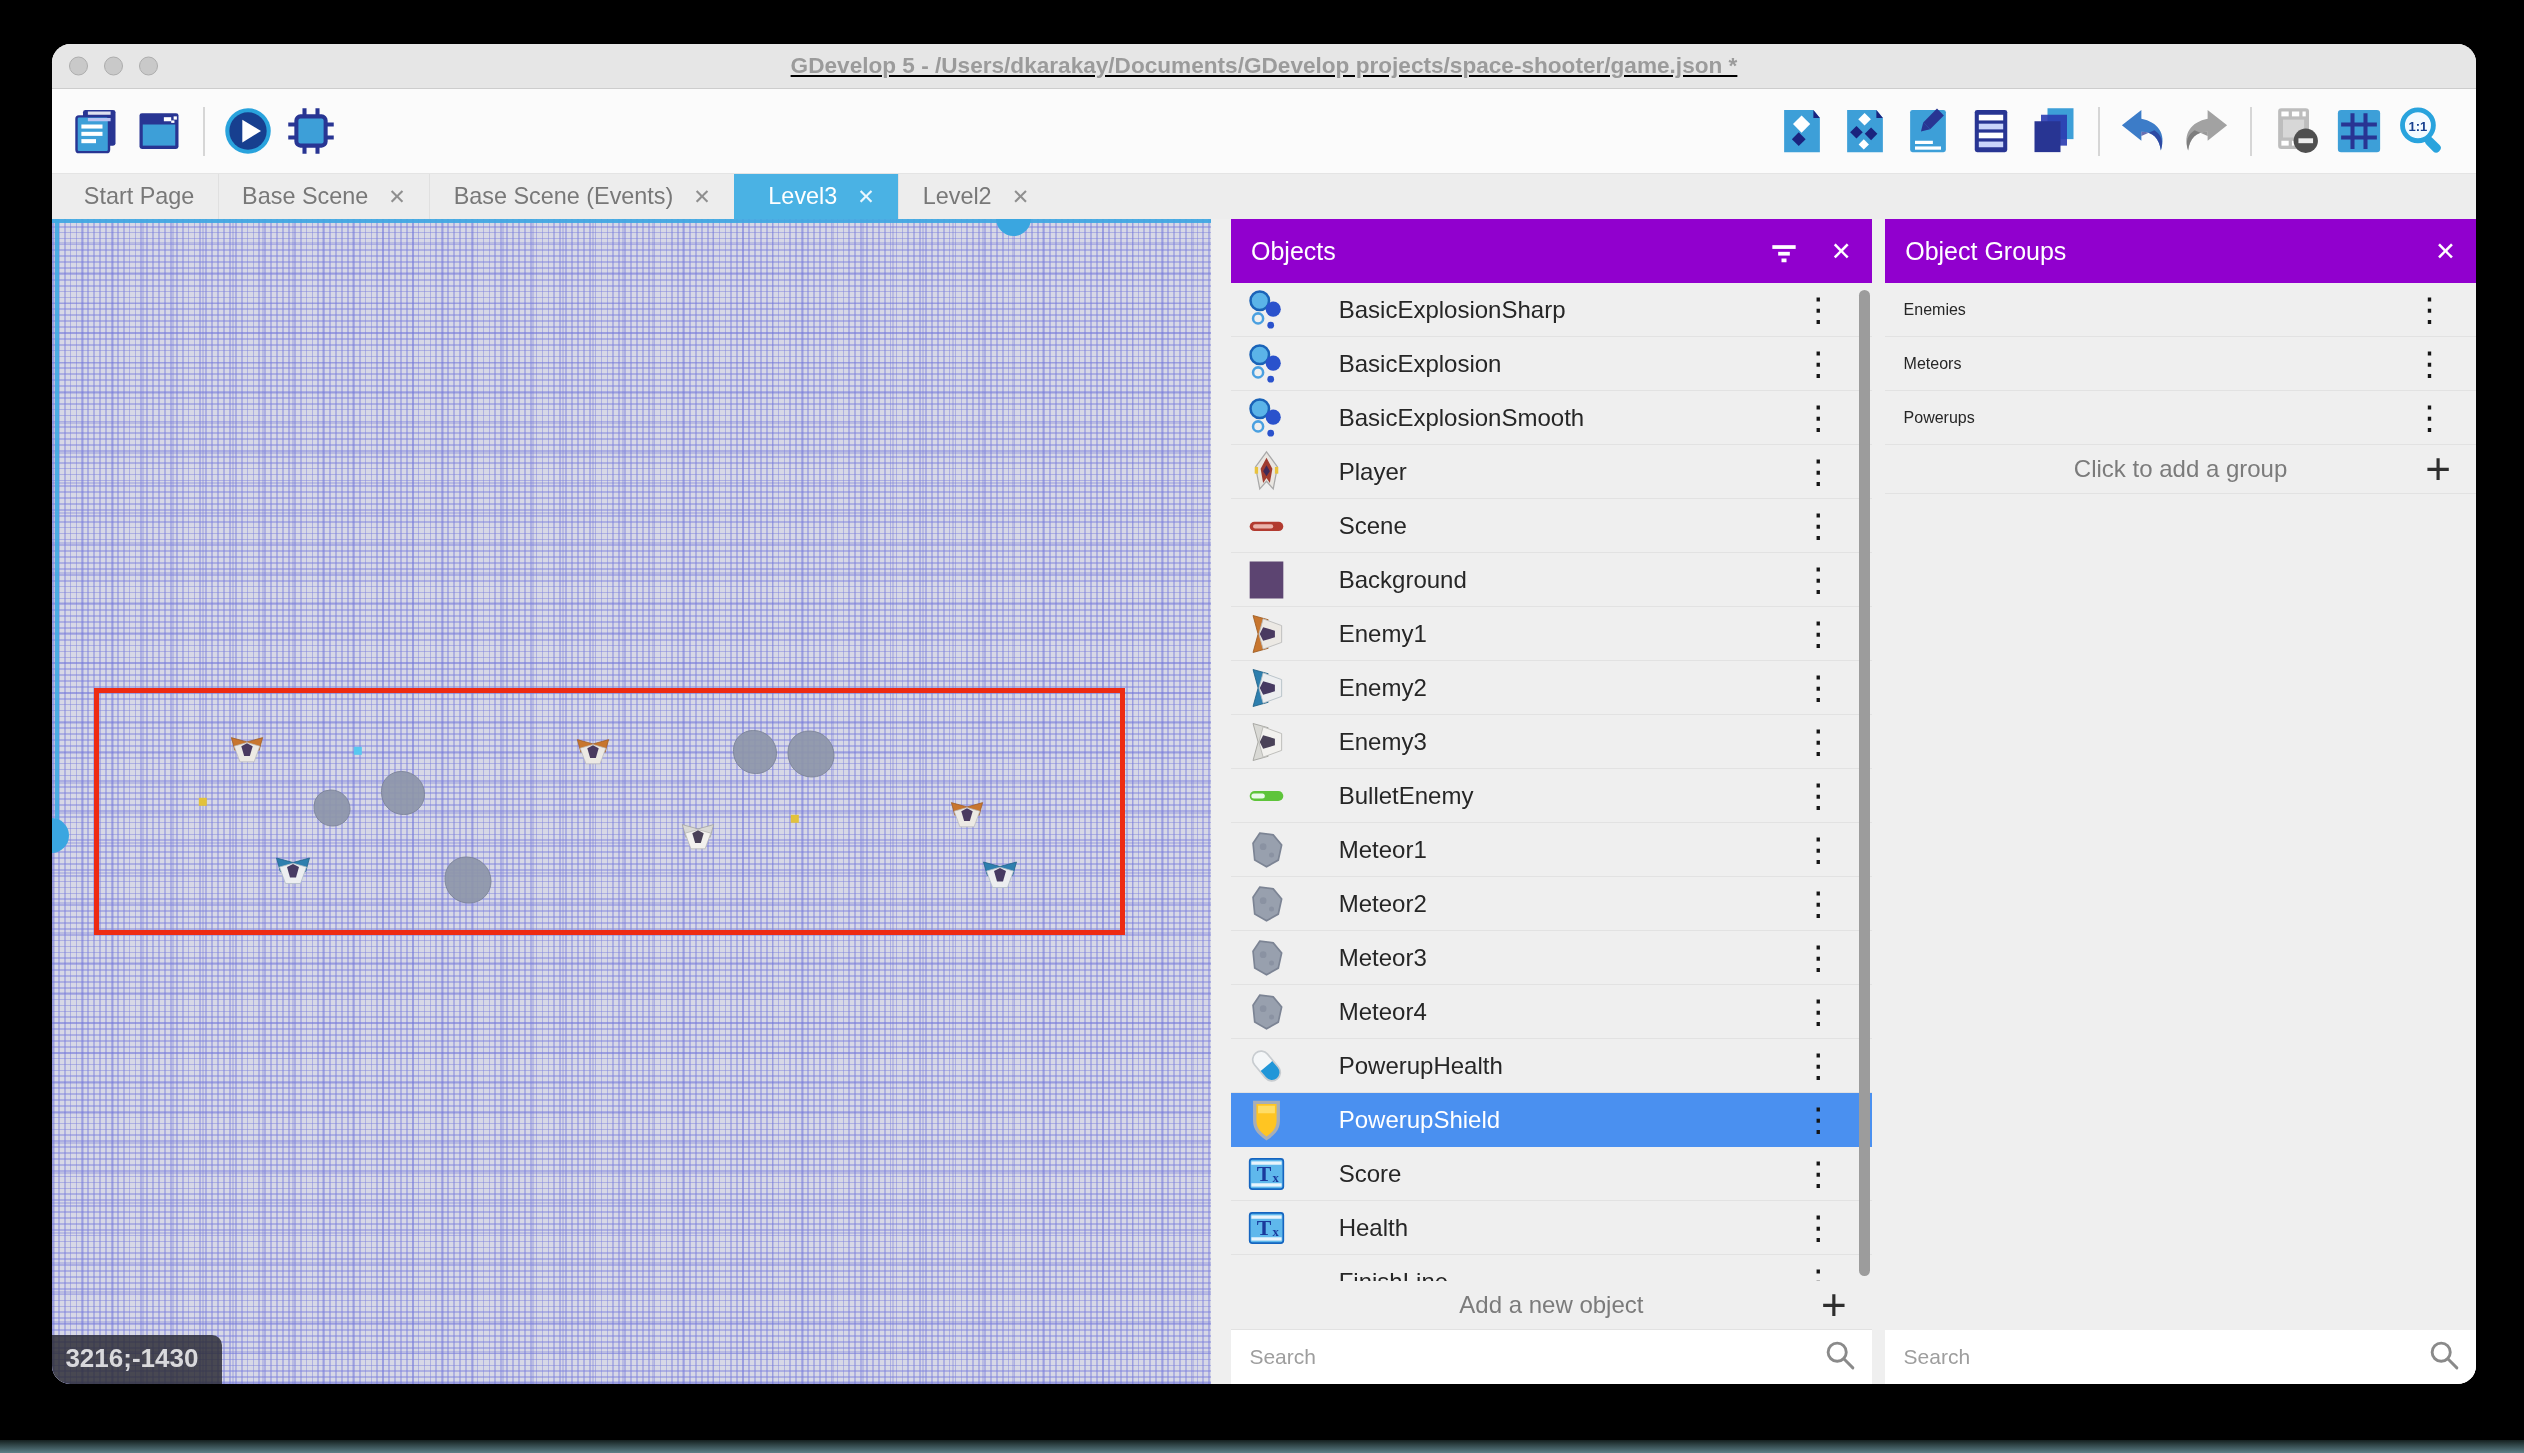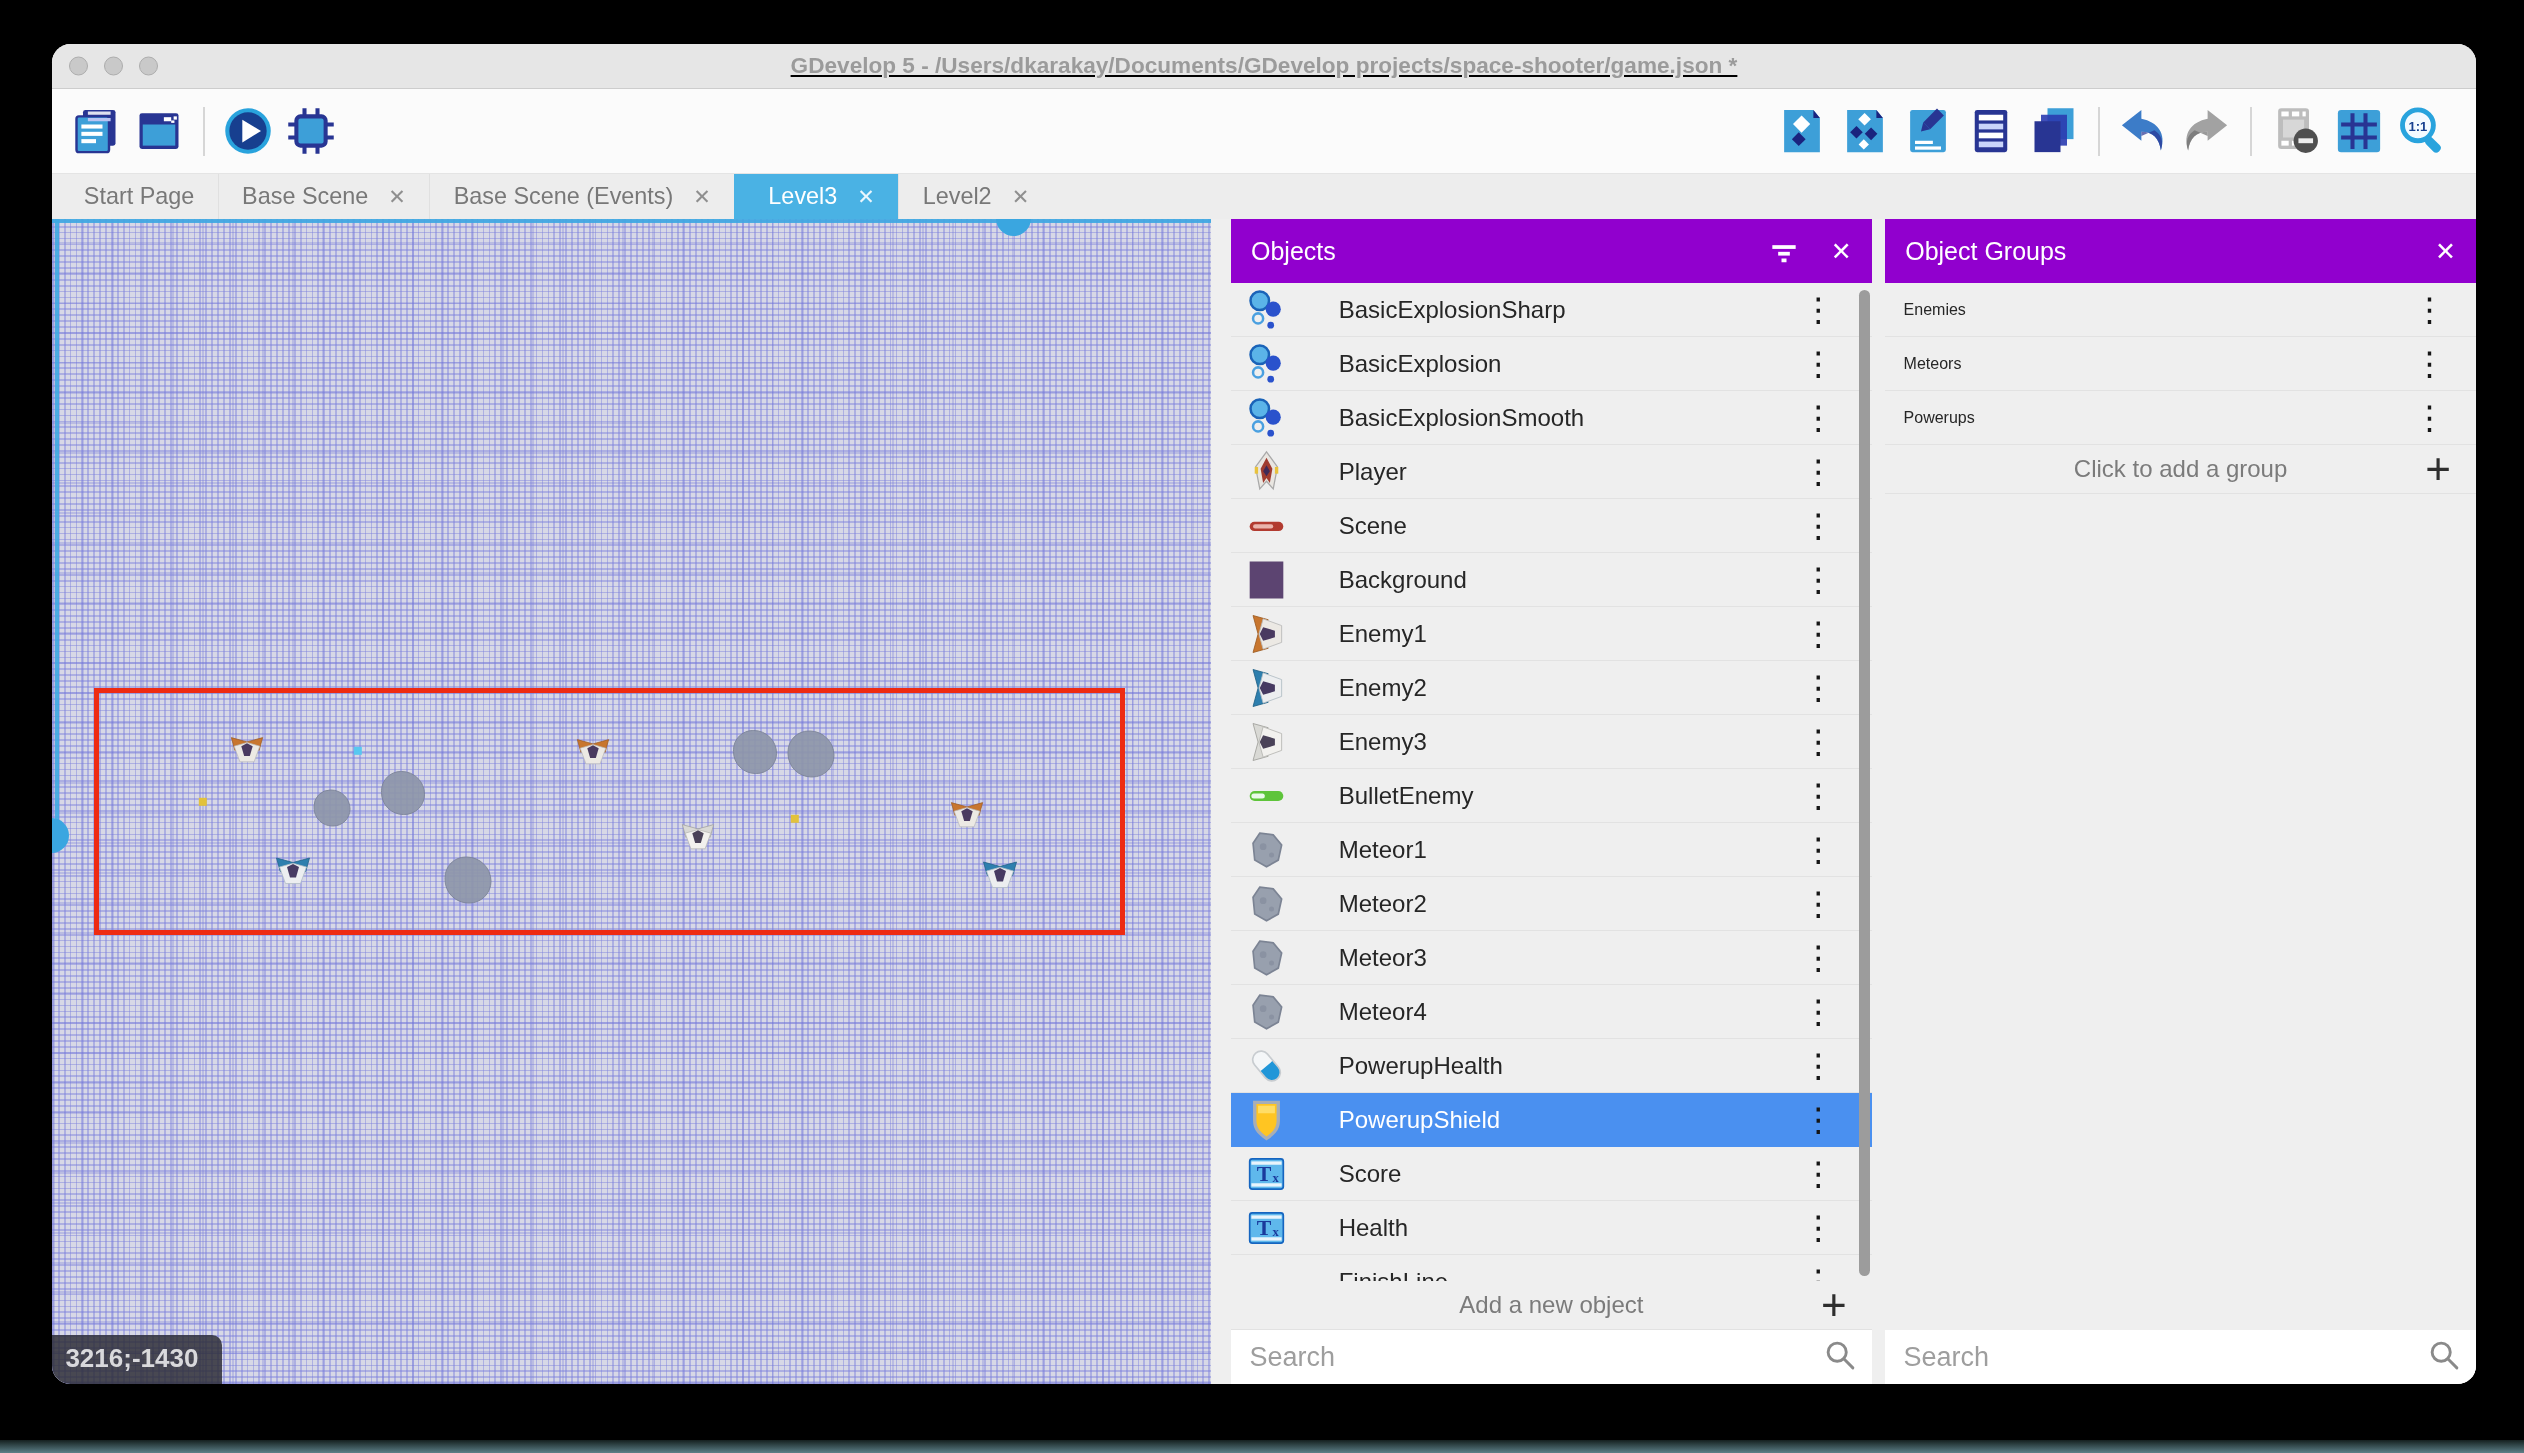--- a/index.html
+++ b/index.html
@@ -86,21 +86,21 @@
   .grp-label{font-size:16px;color:#262626;}
   .grow .kebab{right:30px;}
   .scrollthumb{position:absolute;right:1.7px;top:6.7px;bottom:5px;width:11px;border-radius:5.9px;background:#9c9c9c;}
   .addrow{flex:0 0 48px;display:flex;align-items:center;justify-content:center;
     position:relative;color:#7b7b7b;font-size:24px;border-bottom:0.8px solid #e2e2e2;}
   .plus{position:absolute;right:25px;top:50%;transform:translateY(-50%);
     font-size:44px;font-weight:200;color:#2e2e2e;line-height:1;}
   .gfiller{flex:1;}
   .searchbar{flex:0 0 54px;background:#fff;position:relative;display:flex;align-items:center;}
   .searchbar input{border:none;outline:none;width:100%;height:100%;padding:0 60px 0 18.4px;
-    font-size:27px;color:#4d7c0f;background:transparent;font-family:"Liberation Sans",sans-serif;box-sizing:border-box;}
+    font-size:21px;color:#4d7c0f;background:transparent;font-family:"Liberation Sans",sans-serif;box-sizing:border-box;}
   .searchbar input::placeholder{color:#9e9e9e;}
   .search-glass{position:absolute;right:15px;top:50%;transform:translateY(-50%);}
 </style>
 </head>
 <body>
 
 <div class="window">
 
   <div class="titlebar">
     <div class="traffic">

